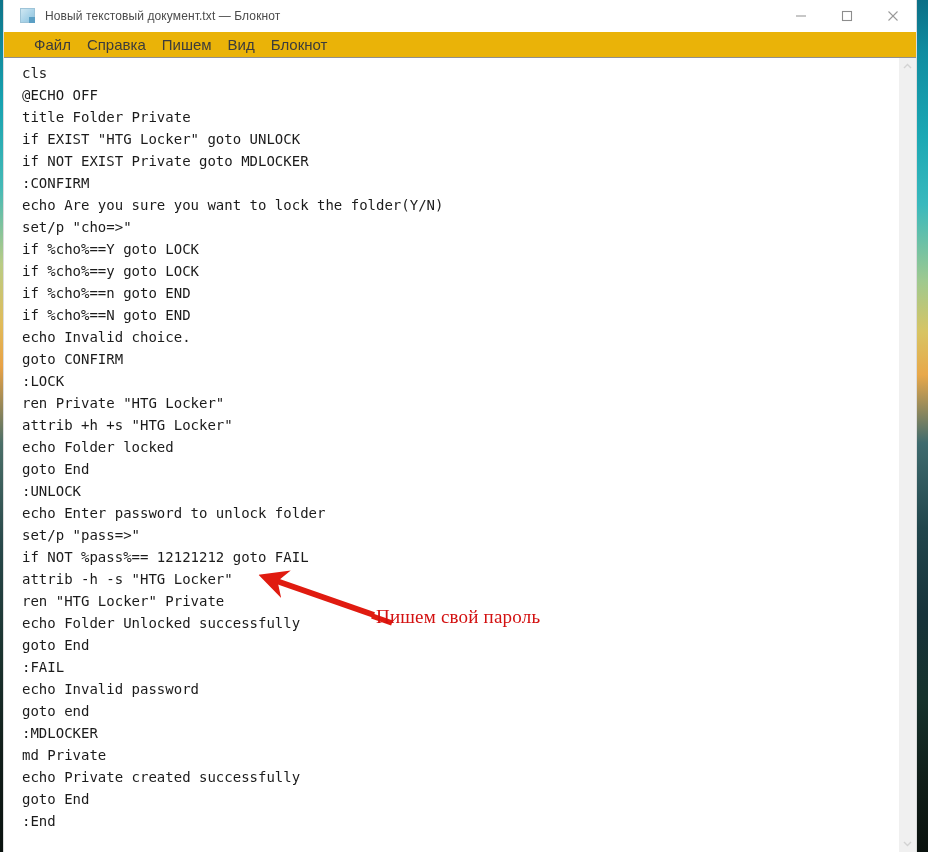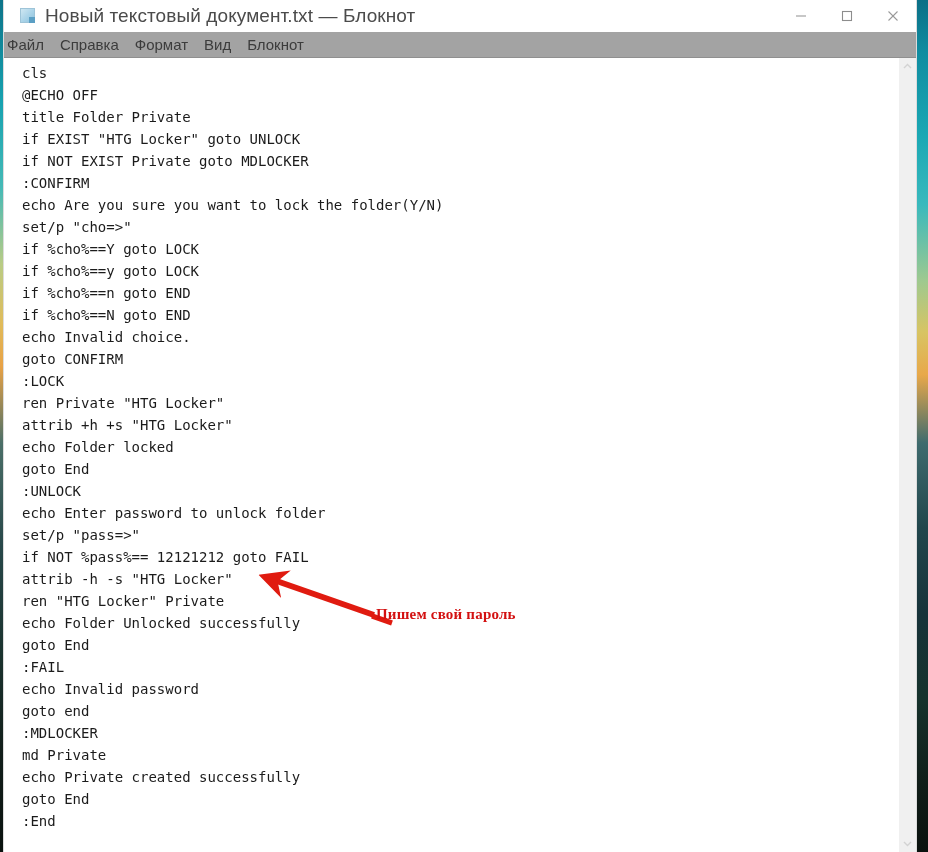--- a/index.html
+++ b/index.html
@@ -106,21 +106,21 @@
     border: 1px solid #9ec4d8;
     box-sizing: border-box;
   }
   #app-icon .fold {
     position: absolute;
     right: 1px; bottom: 1px;
     width: 6px; height: 6px;
     background: #5b9fc4;
   }
   #title-text {
-    font-size: 19px;
+    font-size: 12px;
     color: #4b4b4b;
     letter-spacing: 0.1px;
     white-space: nowrap;
     flex: 1 1 auto;
     font-family: "Liberation Sans", sans-serif;
   }
   .win-btn {
     width: 46px;
     height: 30px;
     display: flex;
@@ -128,23 +128,23 @@
     justify-content: center;
     flex: 0 0 auto;
   }
   .win-btn svg { display: block; }
 
   
   #menu-bar {
     height: 26px;
     display: flex;
     align-items: center;
-    padding-left: 3px;
-    flex: 0 0 auto;
-    background: #a3a3a3;
+    padding-left: 30px;
+    flex: 0 0 auto;
+    background: #eab308;
     border-bottom: 1px solid #8f8f8f;
     box-sizing: border-box;
   }
   .menu-item {
     font-size: 15px;
     color: #3c3c3c;
     margin-right: 16px;
     white-space: nowrap;
     font-family: "Liberation Sans", sans-serif;
   }
@@ -209,22 +209,22 @@
     position: absolute;
     inset: 0;
     pointer-events: none;
   }
   #annotation-label {
     position: absolute;
     left: 376px;
     top: 606px;
     color: #d31111;
     font-family: "Liberation Serif", serif;
-    font-weight: bold;
-    font-size: 15px;
+    font-weight: normal;
+    font-size: 19px;
     white-space: nowrap;
     letter-spacing: 0.2px;
     text-align: right;
   }
 </style>
 </head>
 <body>
 
 <div id="desktop">
   <div id="desktop-left"></div>
@@ -257,21 +257,21 @@
       <svg width="12" height="12" viewBox="0 0 12 12">
         <line x1="1.5" y1="1.5" x2="10.5" y2="10.5" stroke="#9a9a9a" stroke-width="1.1"></line>
         <line x1="10.5" y1="1.5" x2="1.5" y2="10.5" stroke="#9a9a9a" stroke-width="1.1"></line>
       </svg>
     </div>
   </div>
 
   <div id="menu-bar">
     <div class="menu-item">Файл</div>
     <div class="menu-item">Справка</div>
-    <div class="menu-item">Формат</div>
+    <div class="menu-item">Пишем</div>
     <div class="menu-item">Вид</div>
     <div class="menu-item">Блокнот</div>
   </div>
 
   <div id="edit-region">
     <div id="text-area">
       <div id="code-lines"><span class="ln">cls</span><span class="ln">@ECHO OFF</span><span class="ln">title Folder Private</span><span class="ln">if EXIST "HTG Locker" goto UNLOCK</span><span class="ln">if NOT EXIST Private goto MDLOCKER</span><span class="ln">:CONFIRM</span><span class="ln">echo Are you sure you want to lock the folder(Y/N)</span><span class="ln">set/p "cho=&gt;"</span><span class="ln">if %cho%==Y goto LOCK</span><span class="ln">if %cho%==y goto LOCK</span><span class="ln">if %cho%==n goto END</span><span class="ln">if %cho%==N goto END</span><span class="ln">echo Invalid choice.</span><span class="ln">goto CONFIRM</span><span class="ln">:LOCK</span><span class="ln">ren Private "HTG Locker"</span><span class="ln">attrib +h +s "HTG Locker"</span><span class="ln">echo Folder locked</span><span class="ln">goto End</span><span class="ln">:UNLOCK</span><span class="ln">echo Enter password to unlock folder</span><span class="ln">set/p "pass=&gt;"</span><span class="ln">if NOT %pass%== 12121212 goto FAIL</span><span class="ln">attrib -h -s "HTG Locker"</span><span class="ln">ren "HTG Locker" Private</span><span class="ln">echo Folder Unlocked successfully</span><span class="ln">goto End</span><span class="ln">:FAIL</span><span class="ln">echo Invalid password</span><span class="ln">goto end</span><span class="ln">:MDLOCKER</span><span class="ln">md Private</span><span class="ln">echo Private created successfully</span><span class="ln">goto End</span><span class="ln">:End</span></div>
     </div>
 
     <div id="v-scrollbar">

